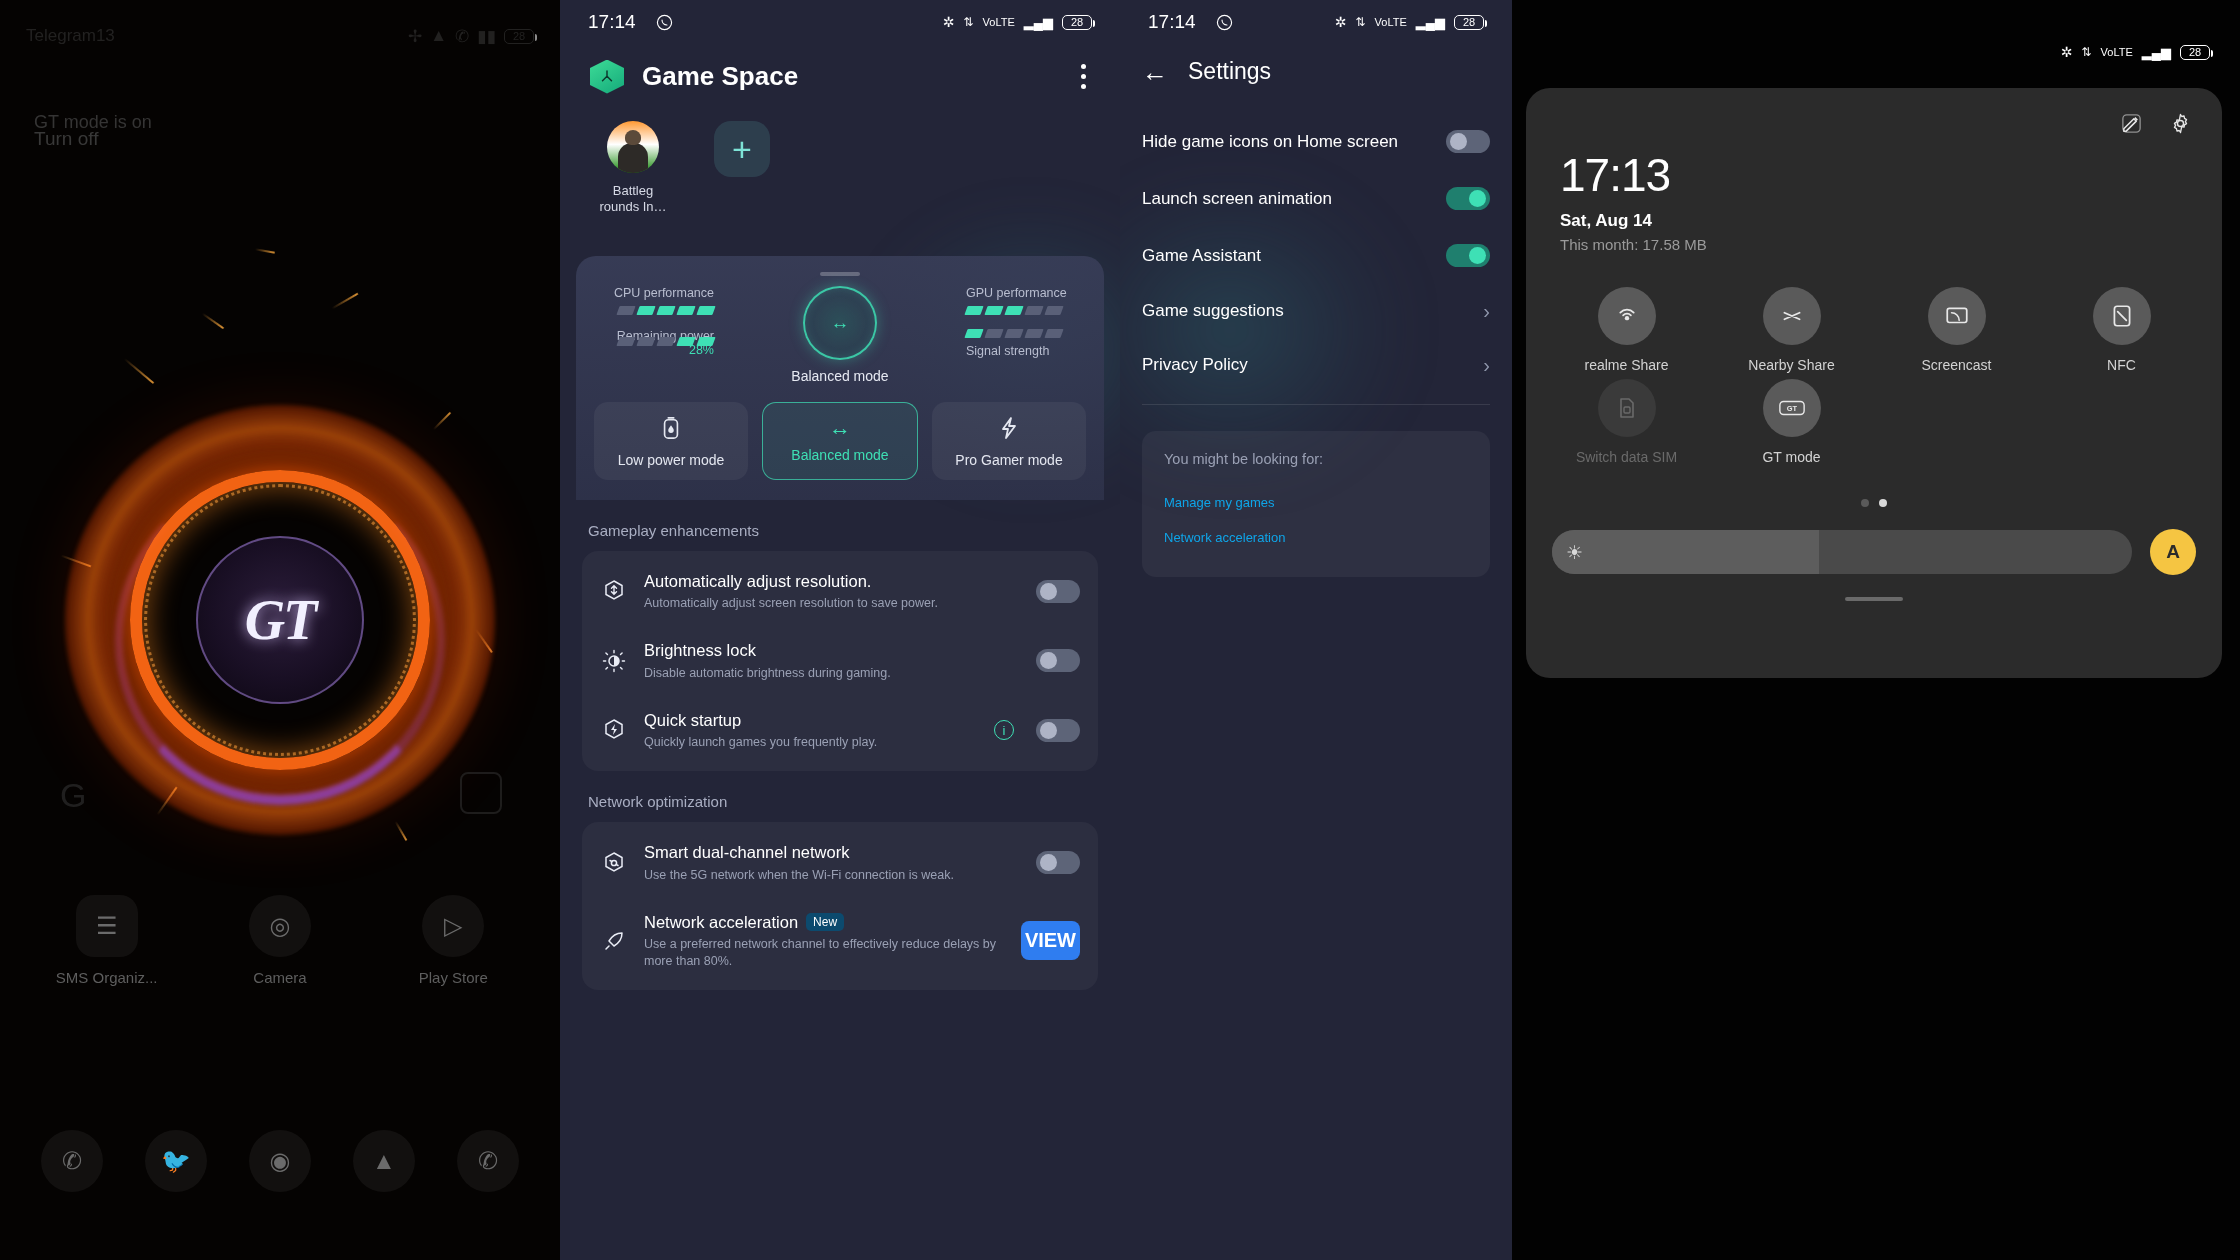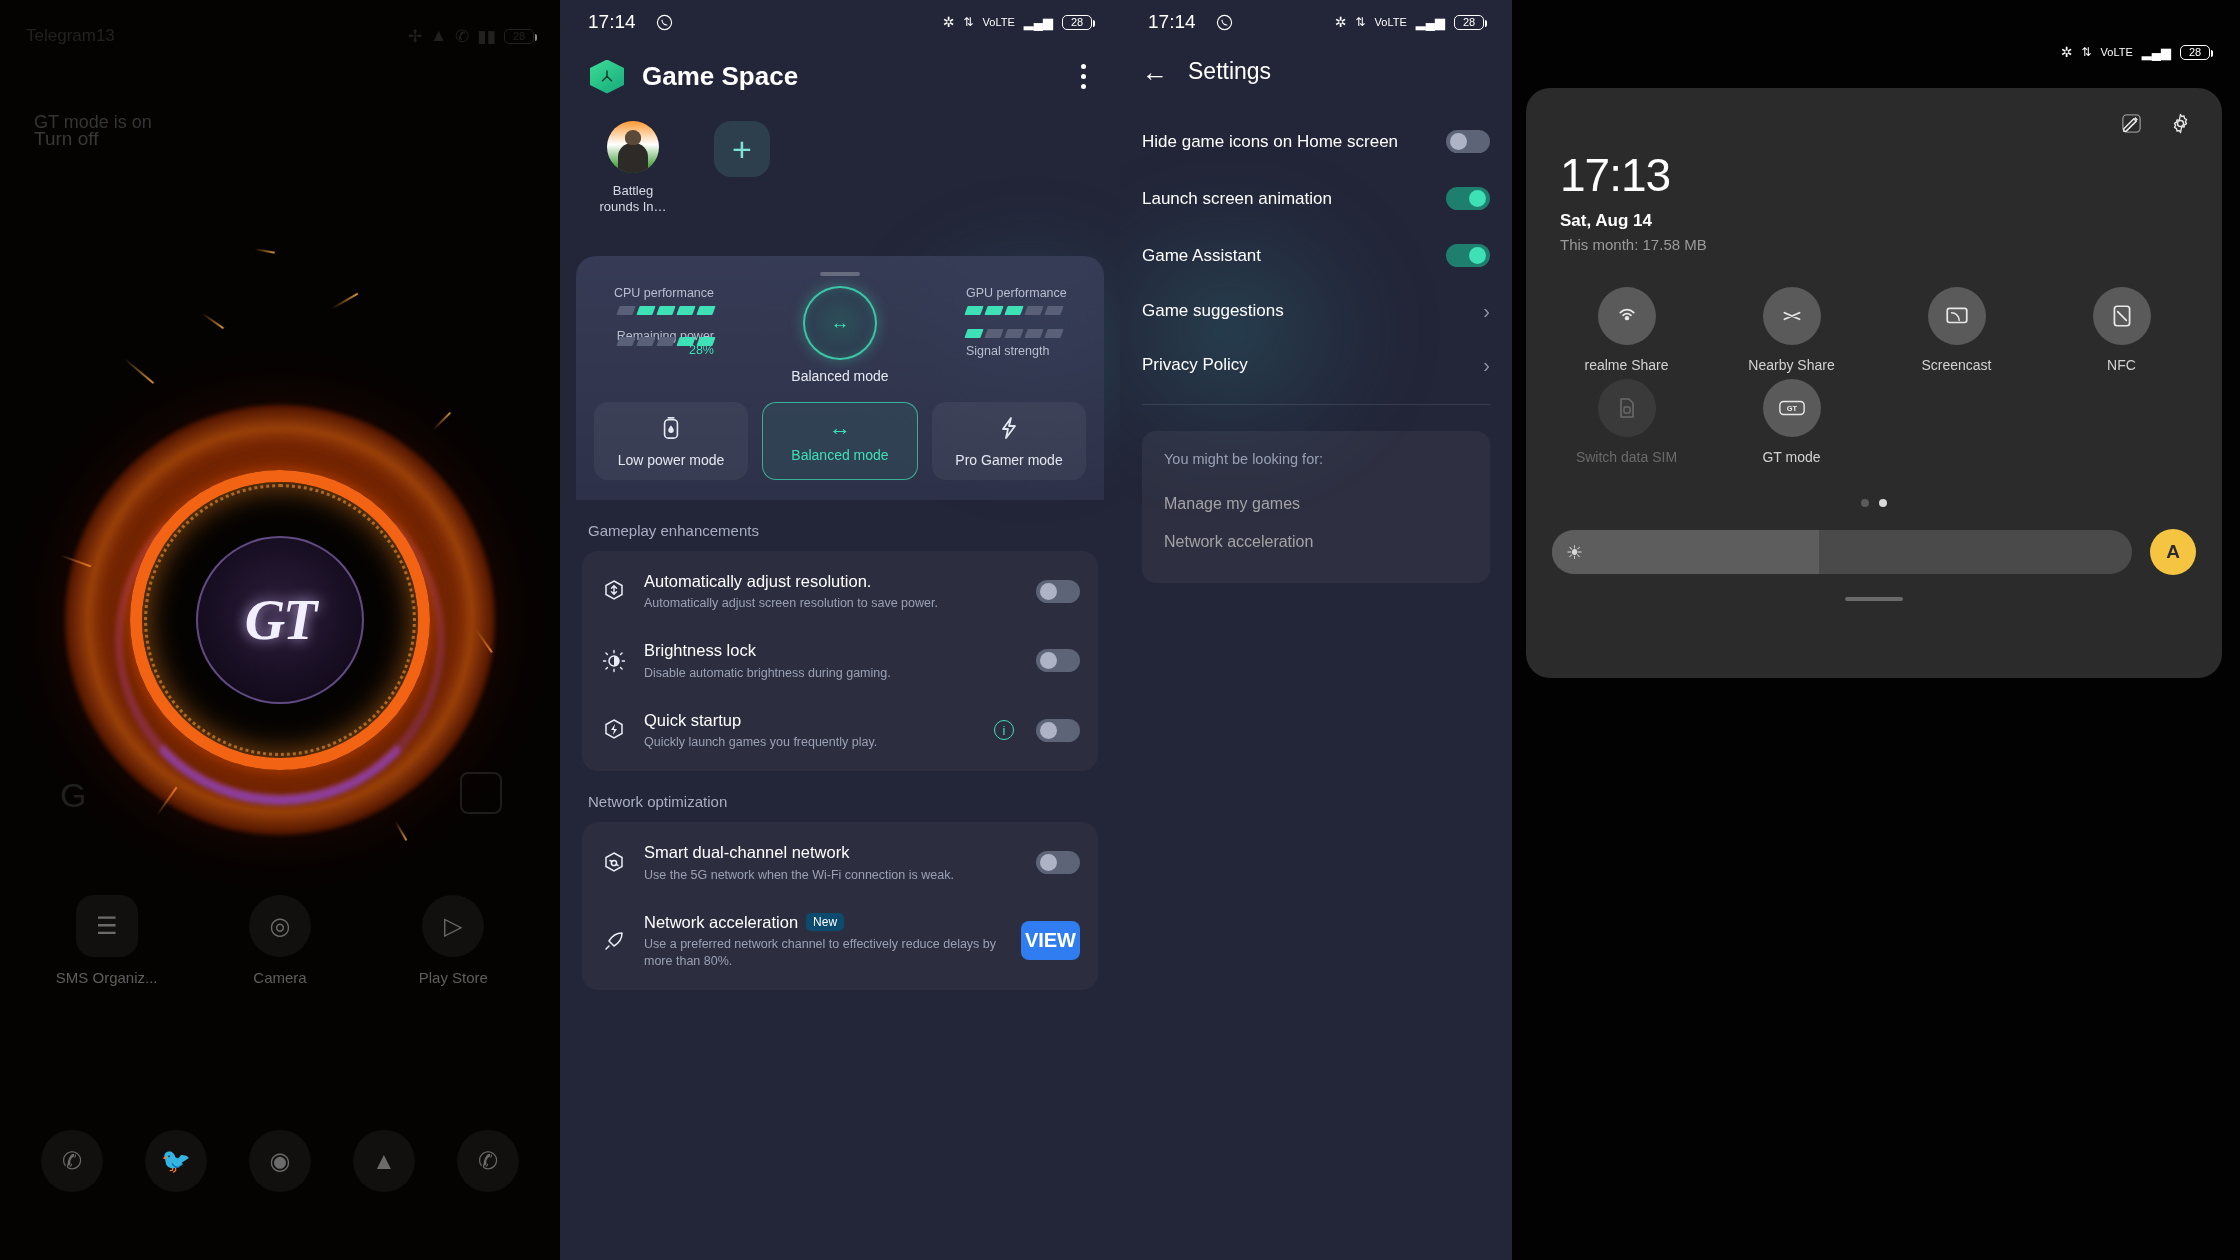--- a/index.html
+++ b/index.html
@@ -220,21 +220,21 @@
   .s-list { position:relative; z-index:3; padding: 28px 22px 0 22px;}
   .s-row { display:flex; align-items:center; justify-content:space-between; padding: 17px 0; gap:12px;}
   .s-lbl { color:#fff; font-size:17px; }
   .chev { color:#8f96ab; font-size:20px; line-height:1;}
   .s-divider { height:1px; background:rgba(255,255,255,0.10); margin: 12px 0 0;}
   .look-card {
     position:relative; z-index:3; margin: 26px 22px 0; background:rgba(255,255,255,0.05);
     border-radius:14px; padding: 20px 22px 22px;
   }
   .look-h { color:#9aa0b4; font-size:14.5px; margin-bottom:18px;}
-  .look-i { color:#a3a3a3; font-size:16px; padding: 10px 0;}
+  .look-i { color:#0ea5e9; font-size:13px; padding: 10px 0;}
 
   
   .panel4 { position:relative; width:728px; height:1260px; background:#020202; overflow:hidden; }
   .p4-status {
     position:absolute; top:44px; right:30px; display:flex; align-items:center; gap:9px;
     color:#fff; font-size:17px; z-index:5;
   }
   .cc {
     position:absolute; left:14px; top:88px; width:696px; height:590px;
     background:#2b2b2b; border-radius:24px; overflow:hidden;

